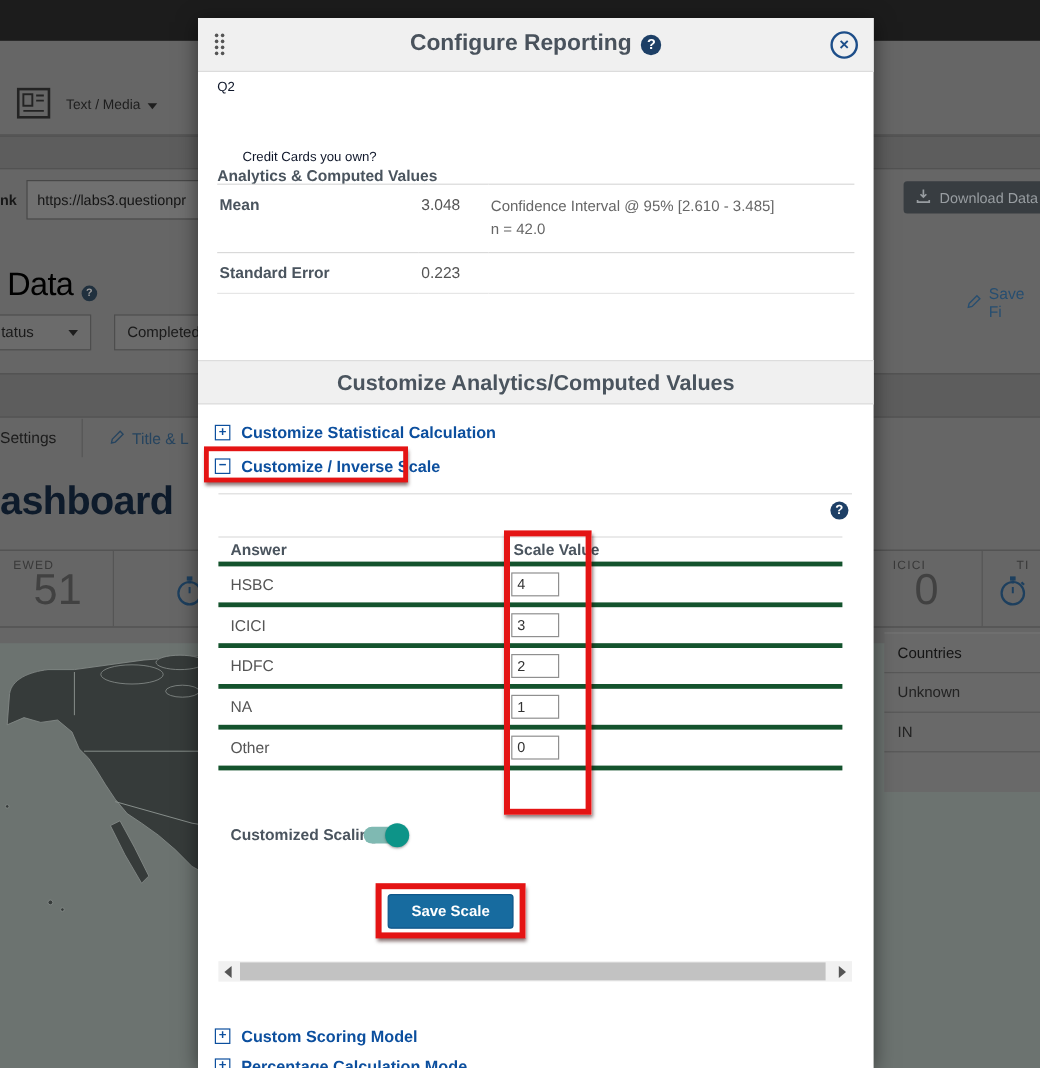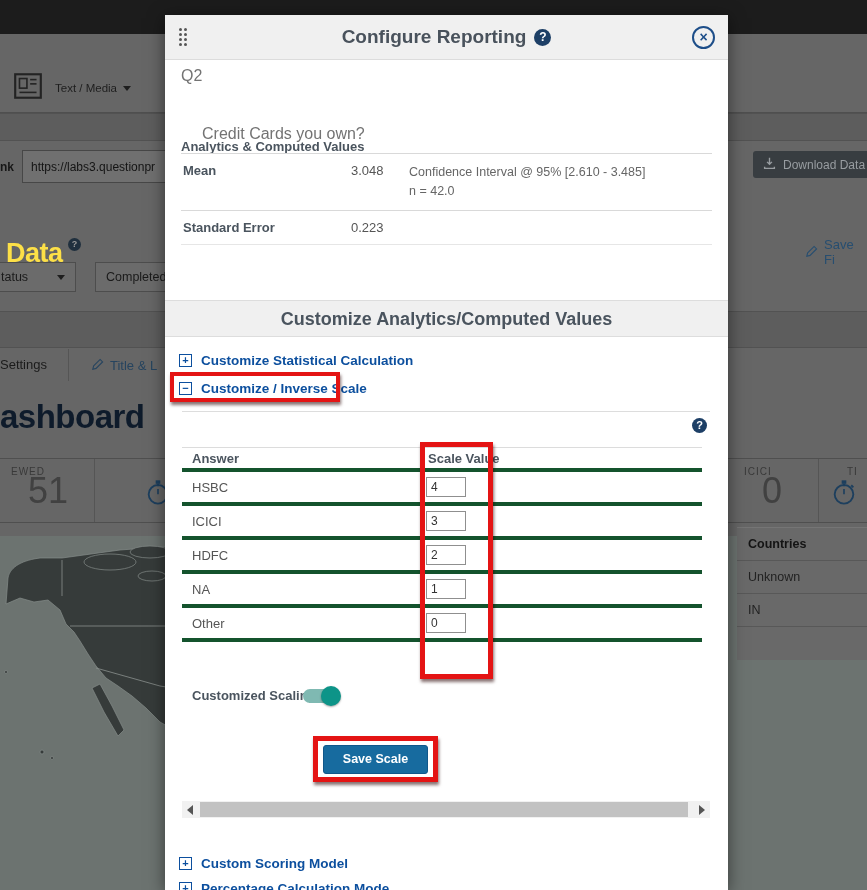--- a/index.html
+++ b/index.html
@@ -13,21 +13,21 @@
   .bg-band { position:absolute; left:0; width:867px; background:#5d5d5d; border-top:1px solid #525252; border-bottom:1px solid #525252; }
 
   .bg-toolbar-icon { position:absolute; left:12px; top:70px; }
   .bg-toolbar-menu { position:absolute; left:55px; top:82px; font-size:11.5px; color:#1e1e1e; display:flex; align-items:center; gap:6px; cursor:pointer; }
   .caret-down { width:0; height:0; border-left:4px solid transparent; border-right:4px solid transparent; border-top:5px solid #1e1e1e; display:inline-block; }
 
   .bg-link-label { position:absolute; left:0; top:160px; font-size:12px; font-weight:bold; color:#171717; }
   .bg-url-input { position:absolute; left:22px; top:150px; width:160px; height:33px; background:#707070; border:1px solid #474747; color:#141414; font-size:12px; padding:0 8px; font-family:"Liberation Sans",sans-serif; }
   .bg-download-btn { position:absolute; left:753px; top:151px; width:130px; height:27px; background:#383d41; border-radius:3px; color:#989da1; font-size:12px; display:flex; align-items:center; gap:7px; padding:0 10px; cursor:pointer; }
 
-  .bg-data-heading { position:absolute; left:6px; top:222px; font-size:27px; font-weight:bold; color:#fde047; letter-spacing:-0.5px;margin-top:16px; }
+  .bg-data-heading { position:absolute; left:6px; top:222px; font-size:27px; font-weight:normal; color:#000000; letter-spacing:-0.5px; }
   .bg-help-dot { position:absolute; left:68px; top:238px; width:13px; height:13px; border-radius:50%; background:#20303e; color:#9a9a9a; font-size:9px; font-weight:bold; text-align:center; line-height:13px; }
   .bg-savefilter { position:absolute; left:806px; top:237px; font-size:13px; color:#274e70; display:flex; align-items:center; gap:5px; cursor:pointer; }
 
   .bg-select { position:absolute; top:262px; height:30px; background:#6b6b6b; border:1px solid #4d4d4d; color:#1a1a1a; font-size:12.5px; display:flex; align-items:center; justify-content:space-between; padding:0 10px; cursor:pointer; }
   .bg-select.status { left:-14px; width:90px; padding-left:14px; }
   .bg-select.completed { left:95px; width:92px; }
 
   .bg-tab { position:absolute; top:357px; font-size:13px; }
   .bg-tab.settings { left:0; color:#1b1b1b; }
   .bg-tab.titlelogo { left:92px; color:#26445f; display:flex; align-items:center; gap:5px; cursor:pointer; }
@@ -36,33 +36,33 @@
   .bg-dash-heading { position:absolute; left:0; top:398px; font-size:33px; font-weight:bold; color:#0e1b2b; letter-spacing:-0.5px; }
 
   .stat-label { position:absolute; font-size:10px; letter-spacing:1px; color:#393939;margin-left:11px; }
   .stat-value { position:absolute; font-size:36px; font-weight:300; color:#414141; }
   .stat-icon  { position:absolute; }
 
   .bg-map { position:absolute; left:0; top:536px; width:867px; height:354px; background:#6c7370; }
 
   .bg-countries { position:absolute; left:737px; top:527px; width:130px; height:133px; background:#696969; border-top:1px solid #757575; }
   .bg-countries .crow { height:33px; line-height:33px; padding-left:11px; font-size:12.5px; color:#222; border-bottom:1px solid #585858; }
-  .bg-countries .crow.bold { font-weight:bold; color:#141414; }
+  .bg-countries .crow.bold { font-weight:normal; color:#141414; }
 
   
   .modal { position:absolute; left:165px; top:15px; width:563px; height:875px; background:#ffffff; box-shadow:0 3px 16px rgba(0,0,0,0.5); }
   .modal-header { position:relative; height:45px; background:#f0f0f0; border-bottom:1px solid #dcdcdc; display:flex; align-items:center; justify-content:center; gap:8px; }
   .modal-title { font-size:19px; font-weight:bold; color:#49525c; }
   .help-circle { width:17px; height:17px; border-radius:50%; background:#1d3f66; color:#fff; font-size:12px; font-weight:bold; text-align:center; line-height:17px; cursor:pointer; }
   .drag-handle { position:absolute; left:14px; top:13px; display:grid; grid-template-columns:3px 3px; grid-auto-rows:3px; gap:2px; cursor:move; }
   .drag-handle i { width:3px; height:3px; background:#555; border-radius:50%; }
   .close-btn { position:absolute; right:13px; top:11px; width:23px; height:23px; border-radius:50%; border:2px solid #1d4e89; color:#1d4e89; font-size:14px; font-weight:bold; text-align:center; line-height:19px; cursor:pointer; background:#f0f0f0; }
 
   .m-abs { position:absolute; }
-  .m-small { font-size:16px; color:#737373; }
+  .m-small { font-size:11px; color:#0f172a; }
   .m-bold-dark { font-size:13px; font-weight:bold; color:#4a545e; }
 
   .an-table { position:absolute; left:16px; top:138px; width:531px; border-collapse:collapse; }
   .an-table tr { border-top:1px solid #d9d9d9; }
   .an-table tr:last-child { border-bottom:1px solid #e6e6e6; }
   .an-table td { padding:9px 2px; vertical-align:top; font-size:13px;margin-left:20px; }
   .an-table .lbl { width:168px; font-weight:bold; color:#4a545e; }
   .an-table .val { width:58px; color:#555; }
   .an-table .note { color:#666; font-size:12.5px; line-height:1.5; }
 

